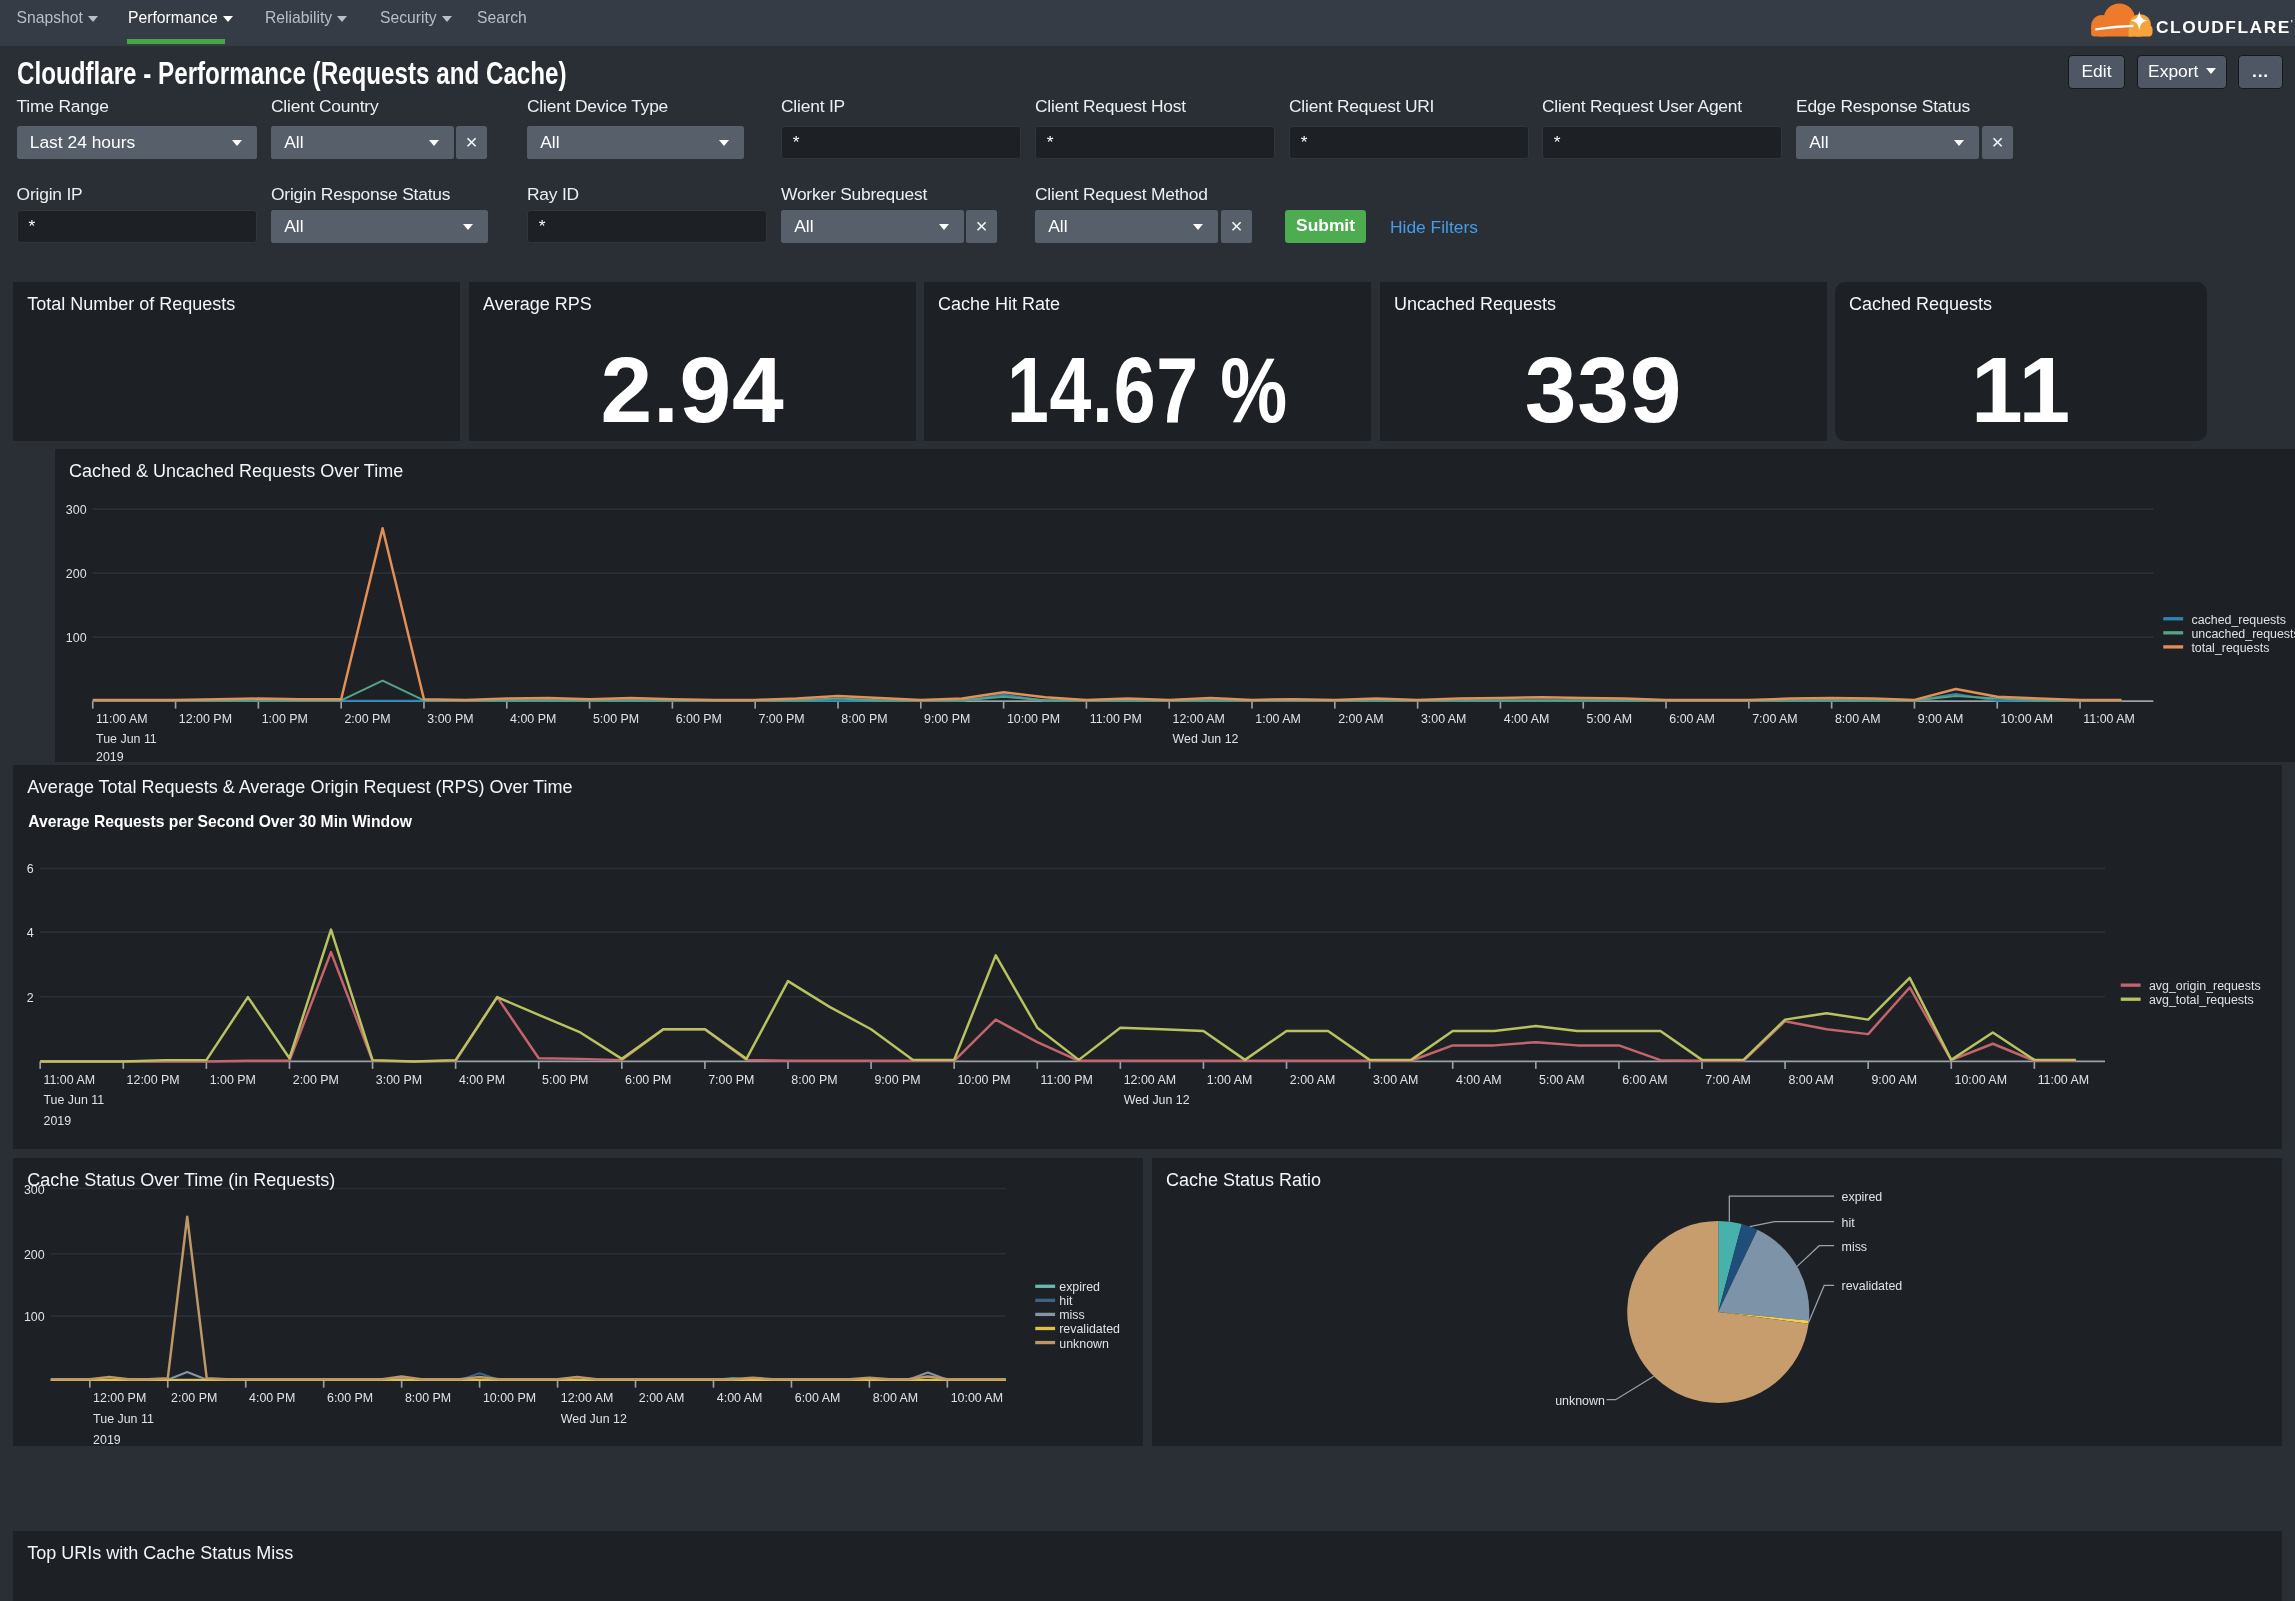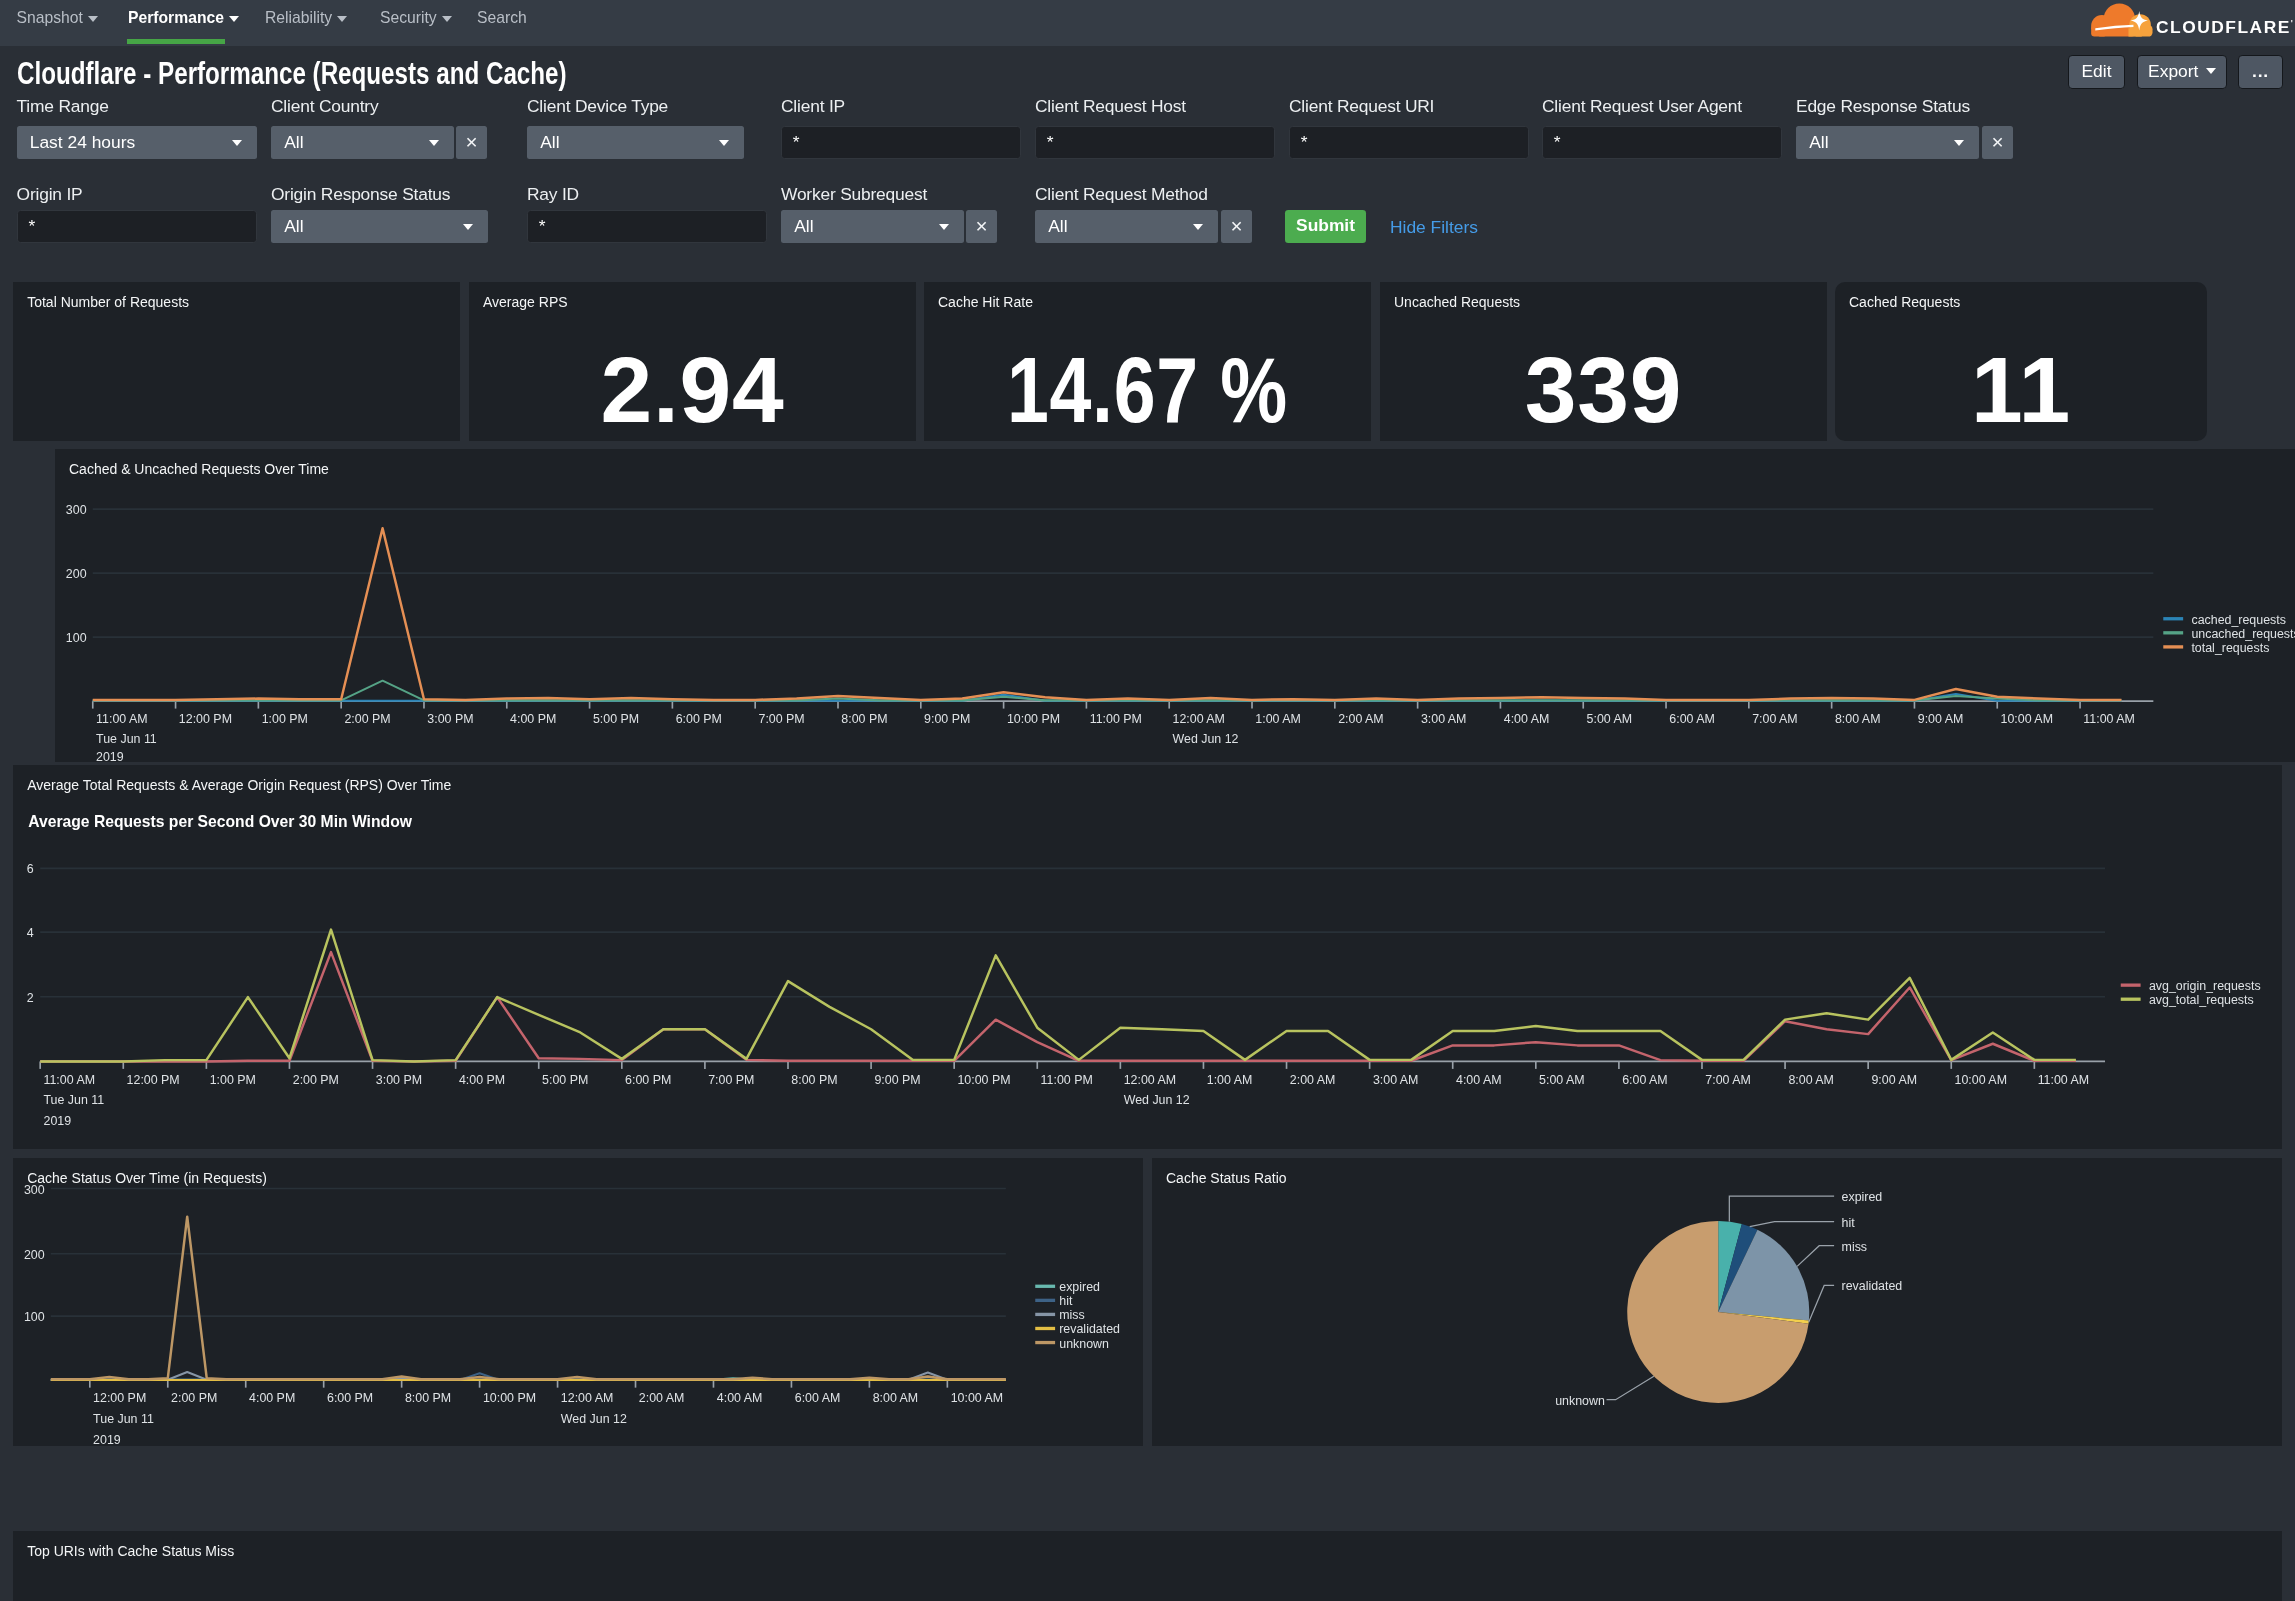--- a/index.html
+++ b/index.html
@@ -1,32 +1,32 @@
 <!DOCTYPE html>
 <html style="font-size:13.2px"><head><meta charset="utf-8"><style>
 *{margin:0;padding:0;box-sizing:border-box;}
 html,body{width:2295px;height:1602px;background:#2A2F36;font-family:"Liberation Sans", sans-serif;overflow:hidden;position:relative;}
 .nav{position:absolute;left:0;top:0;width:2295px;height:46px;background:#353C45;}
 .navitem{position:absolute;top:0;height:35px;line-height:35px;font-size:15.7px;color:#B9BFC7;white-space:nowrap;}
 .navitem .car{display:inline-block;width:0;height:0;border-left:5px solid transparent;border-right:5px solid transparent;border-top:6.6px solid #B9BFC7;margin-left:5px;vertical-align:middle;}
-.navitem.active{color:#fff;font-weight:bold;}
+.navitem.active{color:#fff;font-weight:normal;}
 .navitem.active .car{border-top-color:#fff;}
 .underline{position:absolute;left:127px;top:39px;width:98px;height:5px;background:#46A546;}
 .h1{position:absolute;left:16.6px;top:58px;font-size:31px;line-height:31px;font-weight:bold;color:#fff;transform:scaleX(0.78);transform-origin:left;white-space:nowrap;}
 .btn{position:absolute;height:34px;background:#4E5763;border:1.7px solid #14171B;border-radius:4.1px;color:#fff;font-size:17.4px;text-align:center;line-height:31px;}
 .btn .car{display:inline-block;width:0;height:0;border-left:5px solid transparent;border-right:5px solid transparent;border-top:6.6px solid #fff;margin-left:7.5px;vertical-align:middle;margin-top:-2.5px;}
 .flab{position:absolute;font-size:17.4px;letter-spacing:-0.2px;color:#ECEFF1;white-space:nowrap;}
 .dd{position:absolute;height:33px;background:#565F6A;border-radius:2.5px;color:#fff;font-size:17.4px;line-height:33px;padding-left:13.2px;}
 .dd .car{position:absolute;right:15px;top:14px;width:0;height:0;border-left:5px solid transparent;border-right:5px solid transparent;border-top:6.6px solid #fff;}
 .tin{position:absolute;height:33px;background:#1D2025;border:1.7px solid #31363D;border-radius:3.3px;color:#fff;font-size:17.4px;line-height:31px;padding-left:10.8px;}
 .xb{position:absolute;height:33px;background:#565F6A;border-radius:2.5px;color:#F2F4F6;font-size:15.7px;line-height:33px;text-align:center;}
 .submit{position:absolute;width:81px;height:33px;background:#4CAC4F;border-radius:3.3px;color:#fff;font-size:17.4px;font-weight:bold;text-align:center;line-height:31px;}
 .hidef{position:absolute;font-size:17.4px;color:#459CE8;}
 .panel{position:absolute;background:#1D2126;}
-.ptitle{position:absolute;left:14px;top:11.6px;font-size:14px;color:#F4F6F7;white-space:nowrap;}
+.ptitle{position:absolute;left:14px;top:11.6px;font-size:18px;color:#F4F6F7;white-space:nowrap;}
 .bignum{position:absolute;left:0;top:55px;width:100%;text-align:center;font-size:93px;font-weight:bold;color:#fff;letter-spacing:0.8px;}
 .subtitle{position:absolute;left:15px;top:48px;font-size:15.7px;font-weight:bold;color:#fff;}
 svg text{font-family:"Liberation Sans", sans-serif;}
 .thead{position:absolute;left:0;top:43px;width:2269px;height:31px;background:#1A1D22;}
 .trow1{position:absolute;left:0;top:75px;width:2269px;height:35px;background:#17191E;}
 .trow2{position:absolute;left:0;top:109px;width:2269px;height:35px;background:#22262C;}
 .trow3{position:absolute;left:0;top:144px;width:2269px;height:3.3px;background:#17191E;}
 .hcell{position:absolute;top:0;height:31px;line-height:31px;font-size:17.4px;color:#fff;}
 .mono{position:absolute;left:15.7px;top:0;height:35px;line-height:35px;font-family:"Liberation Mono",monospace;font-size:17.4px;color:#E9EBEE;}
 .cnum{position:absolute;right:15.7px;top:0;height:35px;line-height:35px;font-size:17.4px;color:#fff;}

